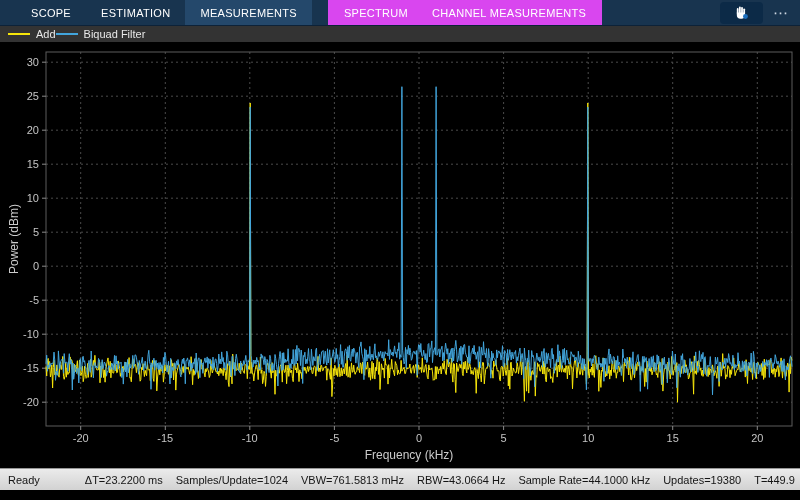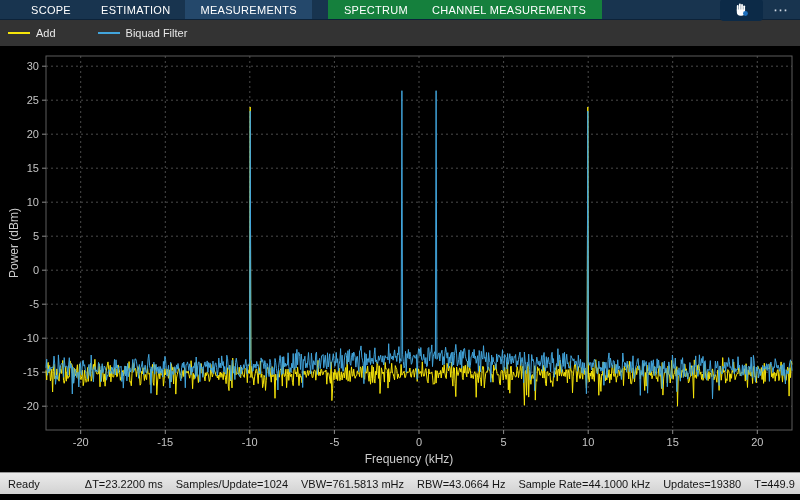--- a/index.html
+++ b/index.html
@@ -1,29 +1,29 @@
 <!DOCTYPE html>
 <html><head>
 <meta charset="utf-8">
 <style>
   html,body{margin:0;padding:0;}
   body{width:800px;height:500px;background:#000;font-family:"Liberation Sans",sans-serif;overflow:hidden;position:relative;-webkit-font-smoothing:antialiased;}
 
   
-  .toolbar{height:20px;background:#18344f;display:flex;align-items:stretch;color:#fff;border-bottom:1px solid #0d2238;box-sizing:border-box;padding-left:16px;}
+  .toolbar{height:26px;background:#18344f;display:flex;align-items:stretch;color:#fff;border-bottom:1px solid #0d2238;box-sizing:border-box;padding-left:16px;}
   .tab{display:flex;align-items:center;padding:0 15px;font-size:11px;letter-spacing:.3px;cursor:default;white-space:nowrap;}
   .tab.selected{background:#24486b;}
-  .tab-group-blue{display:flex;align-items:stretch;background:#15803d;margin-left:16px;padding:0 4px;}
+  .tab-group-blue{display:flex;align-items:stretch;background:#d946ef;margin-left:16px;padding:0 4px;}
   .tab-group-blue .tab{padding:0 12px;}
   .toolbar-right{margin-left:auto;display:flex;align-items:center;gap:8px;padding-right:10px;}
   .hand-pill{background:#0c2a47;border-radius:4px;height:22px;display:flex;align-items:center;padding:0 14px;cursor:pointer;}
   .dots{color:#cfd8e3;font-size:15px;line-height:1;cursor:pointer;padding:0 2px;}
 
   
-  .legend{height:26px;background:#333;display:flex;align-items:center;gap:42px;padding-left:8px;color:#e8e8e8;font-size:11px;}
+  .legend{height:16px;background:#333;display:flex;align-items:center;padding-left:8px;color:#e8e8e8;font-size:11px;}
   .legend-item{display:flex;align-items:center;gap:6px;cursor:pointer;}
   .swatch{width:22px;height:2px;display:inline-block;}
 
   
   .plot-panel{position:relative;height:426px;background:#000;}
   .plot-panel svg{position:absolute;left:0;top:0;}
   svg text{font-family:"Liberation Sans",sans-serif;}
   .xlabel{position:absolute;left:36px;width:746px;bottom:6px;text-align:center;color:#cccccc;font-size:12px;}
   .ylabel{position:absolute;left:14px;top:197px;transform:translate(-50%,-50%) rotate(-90deg);color:#cccccc;font-size:12px;white-space:nowrap;}
 

